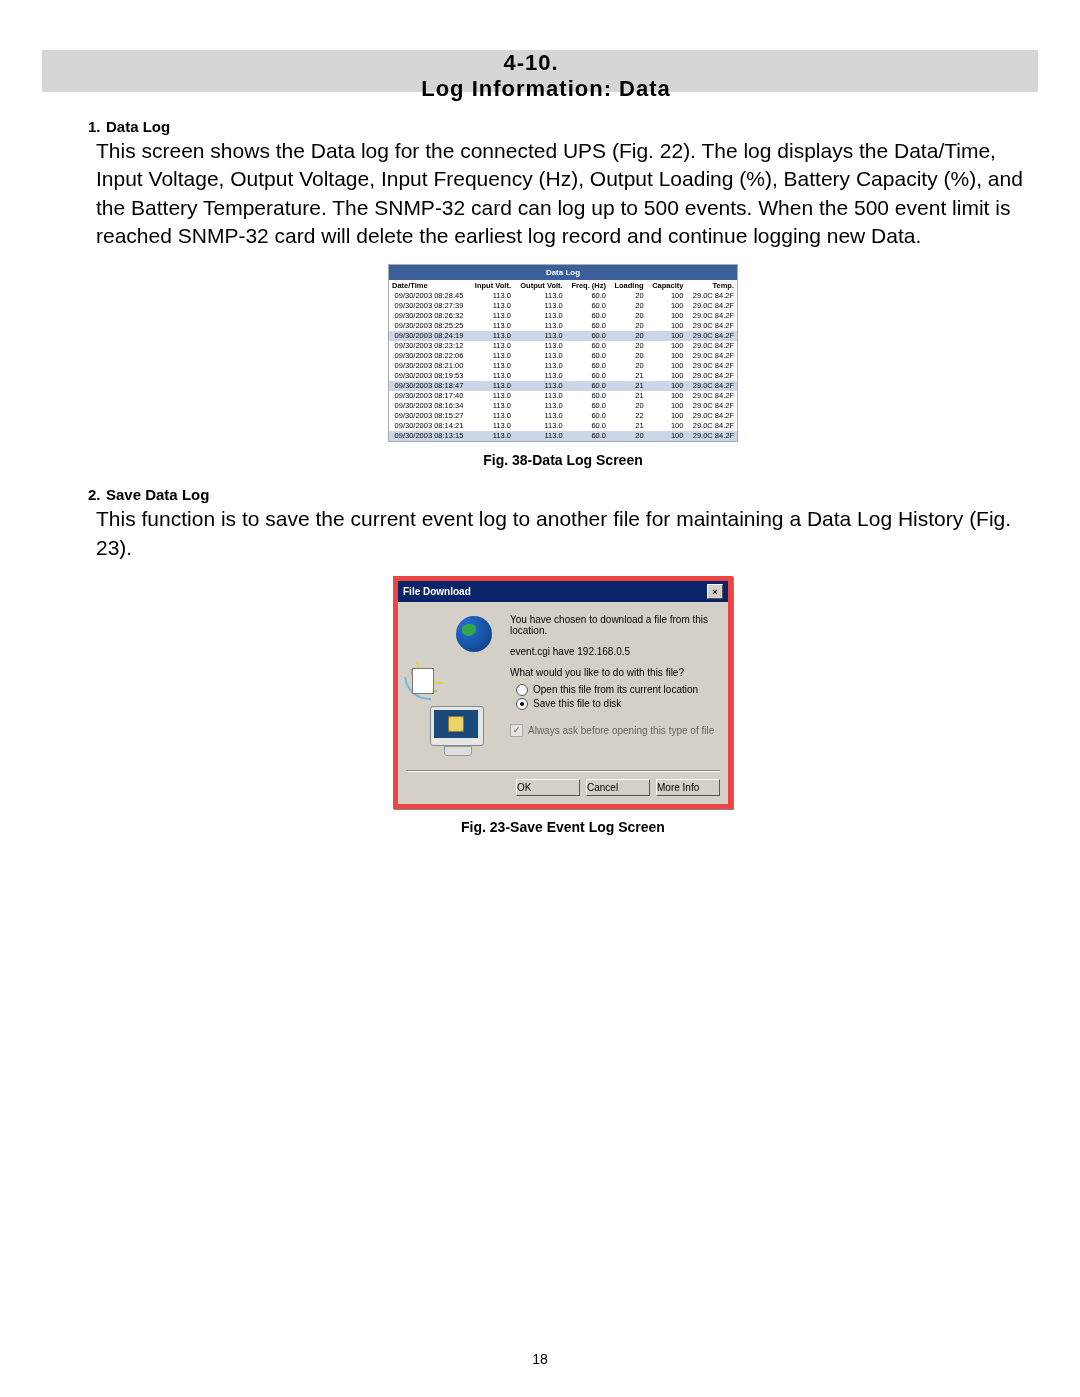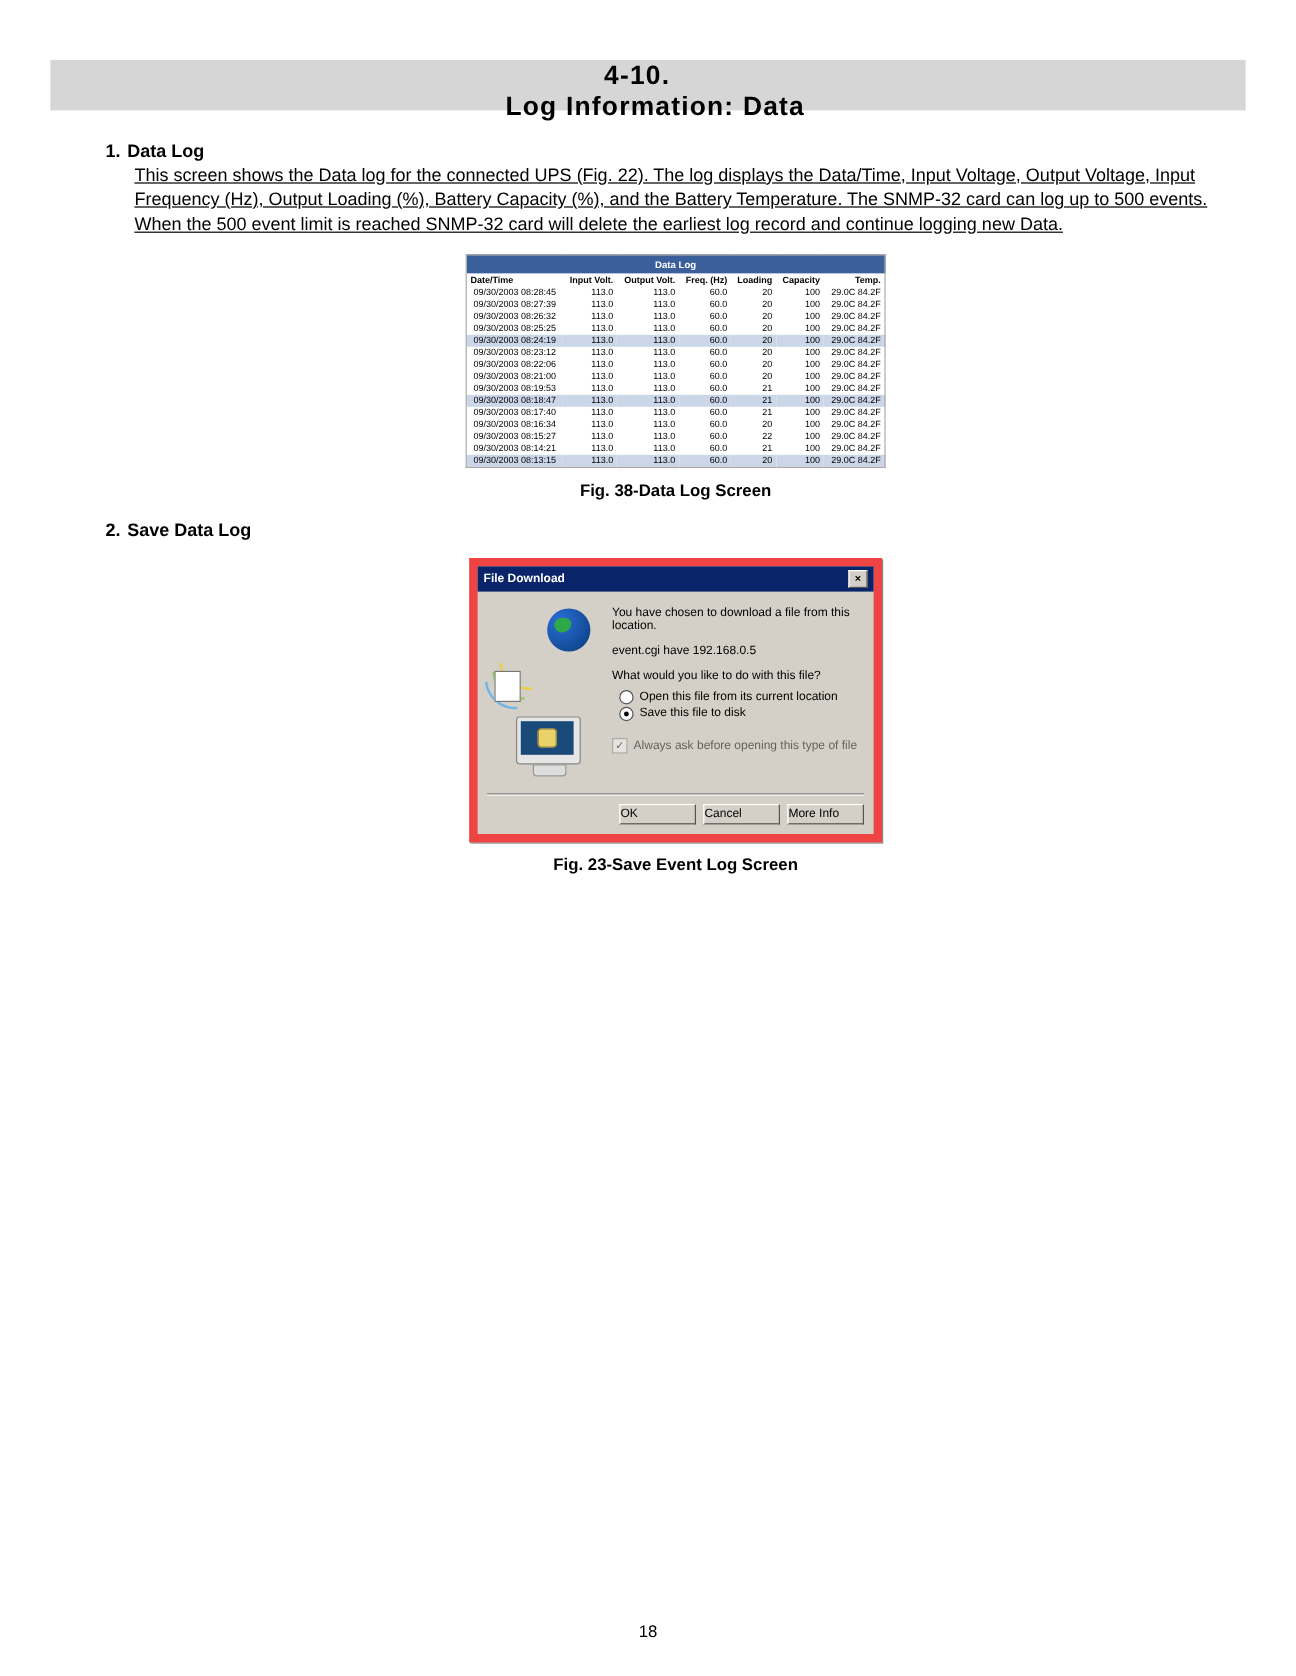--- a/index.html
+++ b/index.html
@@ -4,33 +4,33 @@
 <style>
   html,body{margin:0;padding:0;background:#fff;font-family:Arial,Helvetica,sans-serif;color:#000;}
   .page{width:1080px;height:1397px;position:relative;box-sizing:border-box;padding:50px 42px 0 42px;}
   .header-bar{background:#d6d6d6;height:42px;display:flex;align-items:center;padding-left:12px;margin-bottom:26px;flex-direction:column;}
   .header-num{font-weight:bold;font-size:22px;letter-spacing:1px;margin-right:30px;}
   .header-title{font-weight:bold;font-size:22px;letter-spacing:1px;}
   ol.top{list-style:none;margin:0;padding:0 0 0 46px;}
   ol.top>li{margin-bottom:18px;}
   .li-head{font-weight:bold;font-size:15px;}
   .li-head .num{display:inline-block;width:18px;}
-  .li-body{font-size:15px;line-height:1.35;margin-left:24px;margin-top:2px;text-decoration:underline;}
+  .li-body{font-size:21px;line-height:1.35;margin-left:8px;margin-top:2px;}
   .fig-caption{text-align:center;font-weight:bold;font-size:14px;margin-top:10px;}
   .fig-wrap{display:flex;justify-content:center;margin-top:14px;}
   
   .datalog{border:1px solid #aaa;width:350px;font-size:7.5px;border-collapse:collapse;}
   .dl-title{background:#3a5f9a;color:#fff;font-weight:bold;text-align:center;font-size:8px;padding:3px 0;}
   .dl-head td{background:#fff;font-weight:bold;text-align:right;padding:1px 3px;border:none;}
   .dl-head td:first-child{text-align:left;}
   .datalog tr.r td{text-align:right;padding:0 3px;line-height:10px;}
   .datalog tr.r td:first-child{text-align:center;}
   .datalog tr.alt td{background:#cbd6e9;}
   
-  .dlg{width:330px;border:7px solid #ef4444;background:#d4d0c8;font-family:Tahoma,Arial,sans-serif;font-size:10px;box-shadow:1px 1px 0 #888;}
+  .dlg{width:330px;border:5px solid #ef4444;background:#d4d0c8;font-family:Tahoma,Arial,sans-serif;font-size:10px;box-shadow:1px 1px 0 #888;}
   .dlg-title{background:#0a246a;color:#fff;font-weight:bold;font-size:10px;padding:3px 5px;display:flex;justify-content:space-between;align-items:center;}
   .dlg-close{background:#d4d0c8;color:#000;width:14px;height:13px;display:inline-flex;align-items:center;justify-content:center;border:1px solid #fff;border-right-color:#555;border-bottom-color:#555;font-size:9px;font-weight:bold;}
   .dlg-body{display:flex;padding:8px 8px 4px 8px;}
   .dlg-icon{width:100px;height:150px;position:relative;flex-shrink:0;}
   .globe{width:36px;height:36px;border-radius:50%;background:radial-gradient(circle at 30% 30%,#2a6fd6,#083a7a);position:absolute;top:6px;right:14px;}
   .globe:after{content:"";position:absolute;width:14px;height:12px;background:#2fa84a;border-radius:50% 40% 60% 50%;top:8px;left:6px;}
   .arc{position:absolute;width:46px;height:46px;border:2px solid;border-color:transparent transparent #e6d146 transparent;border-radius:50%;transform:rotate(40deg);}
   .arc.a1{top:24px;left:10px;border-bottom-color:#e6d146;}
   .arc.a2{top:32px;left:4px;border-bottom-color:#8fce5a;}
   .arc.a3{top:40px;left:-2px;border-bottom-color:#6fb7e6;}
@@ -224,20 +224,21 @@
             </tbody>
         </table>
       </div>
       <div class="fig-caption">Fig. 38-Data Log Screen</div>
     </li>
 
     <li>
       <div class="li-head">
         <span class="num">2.</span><span>Save Data Log</span>
       </div>
+      <div class="li-body">This function is to save the current event log to another file for maintaining a Data Log History (Fig. 23).</div>
 
       <div class="fig-wrap">
         <div class="dlg">
           <div class="dlg-title">
             <span>File Download</span>
             <span class="dlg-close">×</span>
           </div>
           <div class="dlg-body">
             <div class="dlg-icon">
               <div class="globe"></div>

